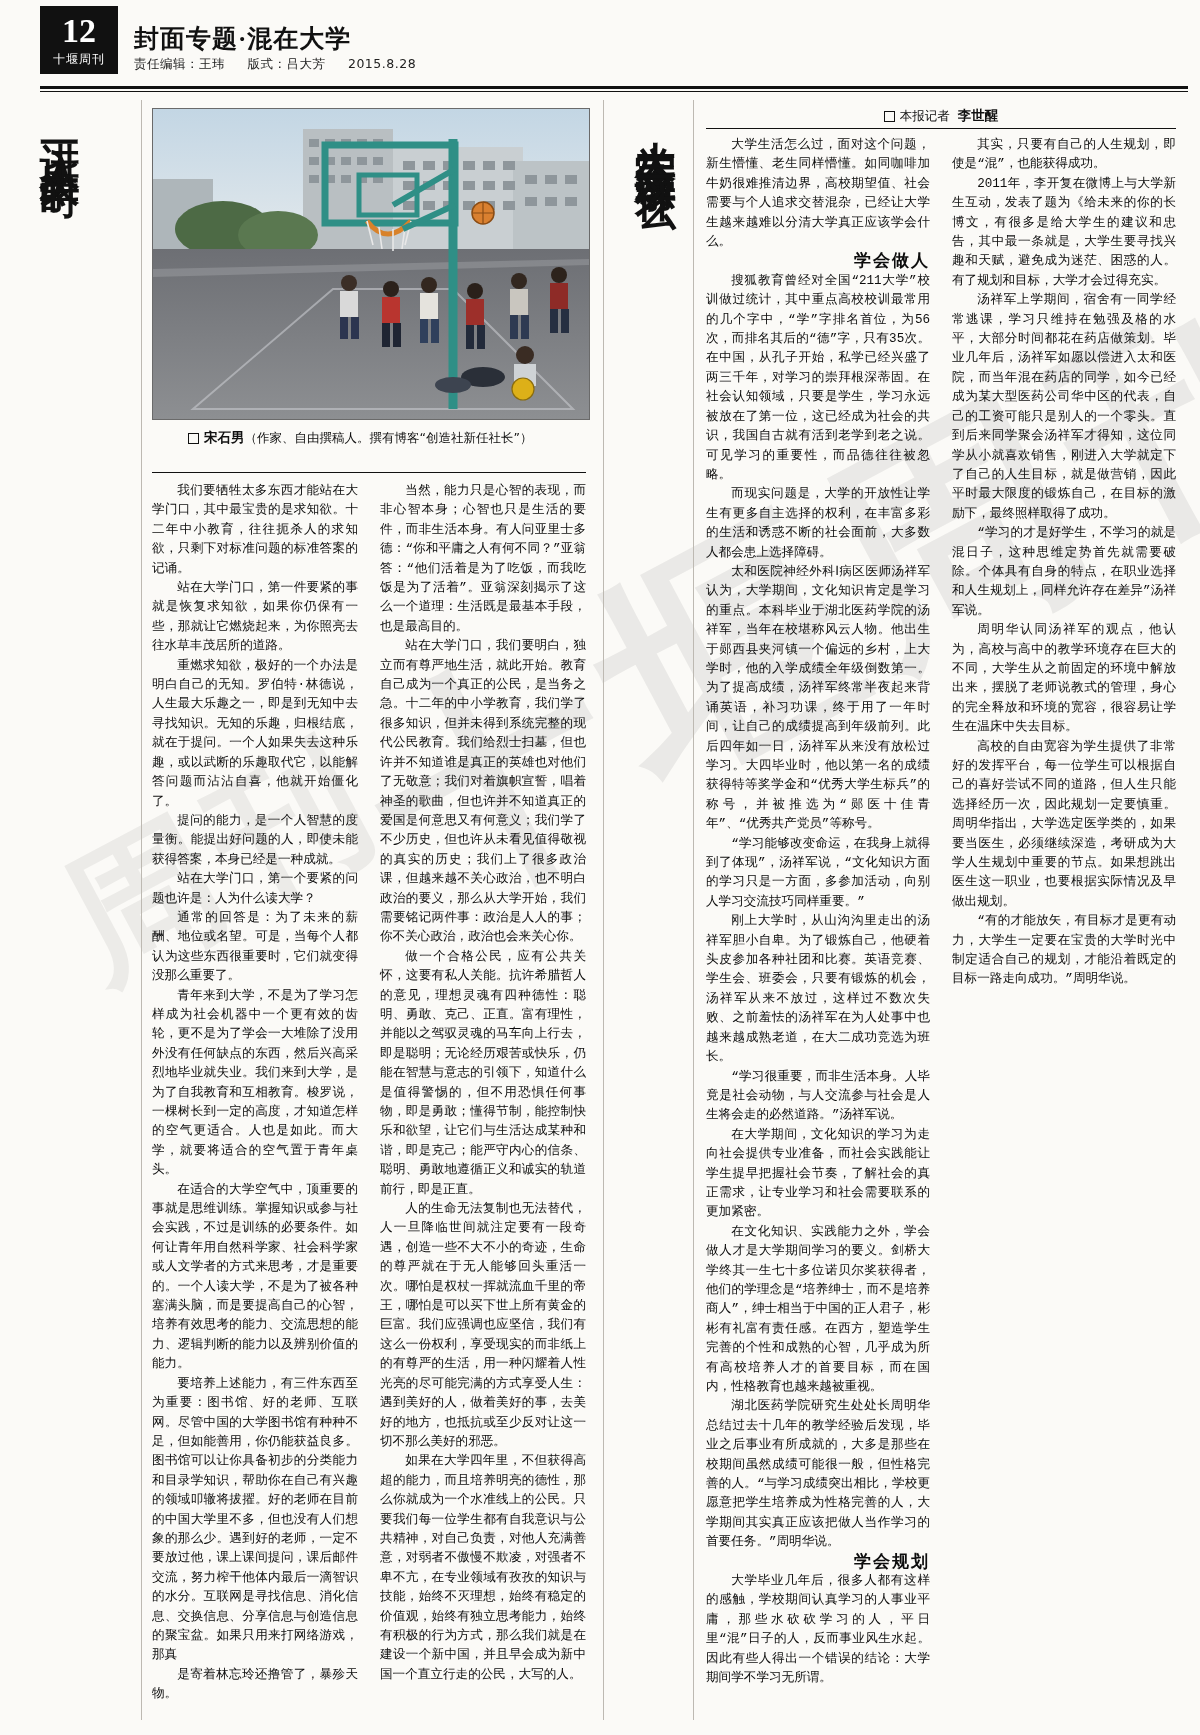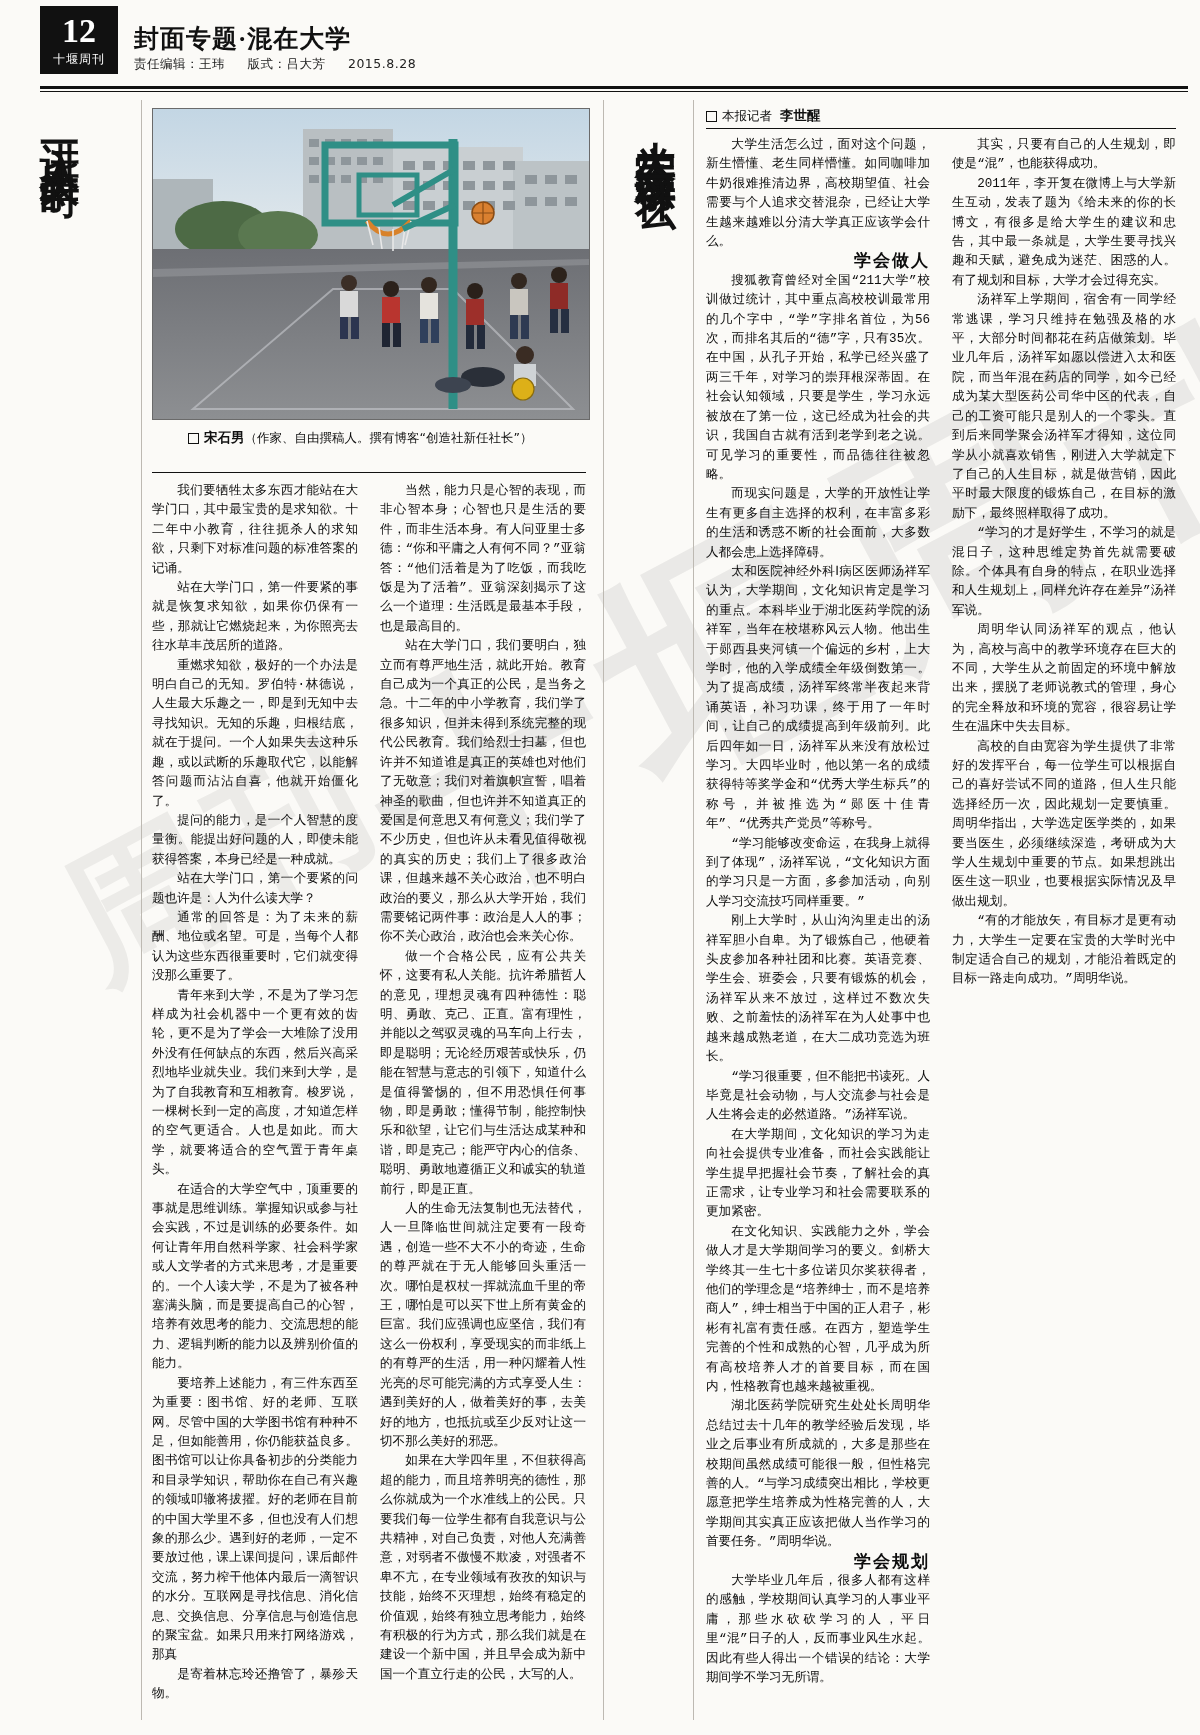--- a/index.html
+++ b/index.html
@@ -324,35 +324,35 @@
         <p>站在大学门口，我们要明白，独立而有尊严地生活，就此开始。教育自己成为一个真正的公民，是当务之急。十二年的中小学教育，我们学了很多知识，但并未得到系统完整的现代公民教育。我们给烈士扫墓，但也许并不知道谁是真正的英雄也对他们了无敬意；我们对着旗帜宣誓，唱着神圣的歌曲，但也许并不知道真正的爱国是何意思又有何意义；我们学了不少历史，但也许从未看见值得敬视的真实的历史；我们上了很多政治课，但越来越不关心政治，也不明白政治的要义，那么从大学开始，我们需要铭记两件事：政治是人人的事；你不关心政治，政治也会来关心你。</p>
         <p>做一个合格公民，应有公共关怀，这要有私人关能。抗许希腊哲人的意见，理想灵魂有四种德性：聪明、勇敢、克己、正直。富有理性，并能以之驾驭灵魂的马车向上行去，即是聪明；无论经历艰苦或快乐，仍能在智慧与意志的引领下，知道什么是值得警惕的，但不用恐惧任何事物，即是勇敢；懂得节制，能控制快乐和欲望，让它们与生活达成某种和谐，即是克己；能严守内心的信条、聪明、勇敢地遵循正义和诚实的轨道前行，即是正直。</p>
         <p>人的生命无法复制也无法替代，人一旦降临世间就注定要有一段奇遇，创造一些不大不小的奇迹，生命的尊严就在于无人能够回头重活一次。哪怕是权杖一挥就流血千里的帝王，哪怕是可以买下世上所有黄金的巨富。我们应强调也应坚信，我们有这么一份权利，享受现实的而非纸上的有尊严的生活，用一种闪耀着人性光亮的尽可能完满的方式享受人生：遇到美好的人，做着美好的事，去美好的地方，也抵抗或至少反对让这一切不那么美好的邪恶。</p>
         <p>如果在大学四年里，不但获得高超的能力，而且培养明亮的德性，那么你就成为一个水准线上的公民。只要我们每一位学生都有自我意识与公共精神，对自己负责，对他人充满善意，对弱者不傲慢不欺凌，对强者不卑不亢，在专业领域有孜孜的知识与技能，始终不灭理想，始终有稳定的价值观，始终有独立思考能力，始终有积极的行为方式，那么我们就是在建设一个新中国，并且早会成为新中国一个直立行走的公民，大写的人。</p>
       </div>
 
     <div class="col" id="mid-text" style="left:585px;top:382px;width:0px;"></div>
 
     <div class="vhead" id="headline-mid">大学生应该学习什么</div>
 
-    <div class="byline" style="left:678px;top:6px;width:470px;">
+    <div class="byline" style="left:678px;top:6px;width:470px;text-align:center;">
       <span class="sq"></span><span>本报记者</span>&nbsp;&nbsp;<b>李世醒</b>
     </div>
     <div class="rule-thin" style="left:678px;top:28px;width:470px;"></div>
 
     <div class="col" id="right-text" style="left:678px;top:36px;width:470px;height:1576px;
                 column-count:2;column-gap:22px;">
     <p>大学生活怎么过，面对这个问题，新生懵懂、老生同样懵懂。如同咖啡加牛奶很难推清边界，高校期望值、社会需要与个人追求交替混杂，已经让大学生越来越难以分清大学真正应该学会什么。</p>
         <p class="subhead">学会做人</p>
         <p>搜狐教育曾经对全国“211大学”校训做过统计，其中重点高校校训最常用的几个字中，“学”字排名首位，为56次，而排名其后的“德”字，只有35次。在中国，从孔子开始，私学已经兴盛了两三千年，对学习的崇拜根深蒂固。在社会认知领域，只要是学生，学习永远被放在了第一位，这已经成为社会的共识，我国自古就有活到老学到老之说。可见学习的重要性，而品德往往被忽略。</p>
         <p>而现实问题是，大学的开放性让学生有更多自主选择的权利，在丰富多彩的生活和诱惑不断的社会面前，大多数人都会患上选择障碍。</p>
         <p>太和医院神经外科Ⅰ病区医师汤祥军认为，大学期间，文化知识肯定是学习的重点。本科毕业于湖北医药学院的汤祥军，当年在校堪称风云人物。他出生于郧西县夹河镇一个偏远的乡村，上大学时，他的入学成绩全年级倒数第一。为了提高成绩，汤祥军终常半夜起来背诵英语，补习功课，终于用了一年时间，让自己的成绩提高到年级前列。此后四年如一日，汤祥军从来没有放松过学习。大四毕业时，他以第一名的成绩获得特等奖学金和“优秀大学生标兵”的称号，并被推选为“郧医十佳青年”、“优秀共产党员”等称号。</p>
         <p>“学习能够改变命运，在我身上就得到了体现”，汤祥军说，“文化知识方面的学习只是一方面，多参加活动，向别人学习交流技巧同样重要。”</p>
         <p>刚上大学时，从山沟沟里走出的汤祥军胆小自卑。为了锻炼自己，他硬着头皮参加各种社团和比赛。英语竞赛、学生会、班委会，只要有锻炼的机会，汤祥军从来不放过，这样过不数次失败、之前羞怯的汤祥军在为人处事中也越来越成熟老道，在大二成功竞选为班长。</p>
-        <p>“学习很重要，但不能把书读死。人毕竟是社会动物，与人交流参与社会是人生将会走的必然道路。”汤祥军说。</p>
+        <p>“学习很重要，而非生活本身。人毕竟是社会动物，与人交流参与社会是人生将会走的必然道路。”汤祥军说。</p>
         <p>在大学期间，文化知识的学习为走向社会提供专业准备，而社会实践能让学生提早把握社会节奏，了解社会的真正需求，让专业学习和社会需要联系的更加紧密。</p>
         <p>在文化知识、实践能力之外，学会做人才是大学期间学习的要义。剑桥大学终其一生七十多位诺贝尔奖获得者，他们的学理念是“培养绅士，而不是培养商人”，绅士相当于中国的正人君子，彬彬有礼富有责任感。在西方，塑造学生完善的个性和成熟的心智，几乎成为所有高校培养人才的首要目标，而在国内，性格教育也越来越被重视。</p>
         <p>湖北医药学院研究生处处长周明华总结过去十几年的教学经验后发现，毕业之后事业有所成就的，大多是那些在校期间虽然成绩可能很一般，但性格完善的人。“与学习成绩突出相比，学校更愿意把学生培养成为性格完善的人，大学期间其实真正应该把做人当作学习的首要任务。”周明华说。</p>
         <p class="subhead">学会规划</p>
         <p>大学毕业几年后，很多人都有这样的感触，学校期间认真学习的人事业平庸，那些水砍砍学习的人，平日里“混”日子的人，反而事业风生水起。因此有些人得出一个错误的结论：大学期间学不学习无所谓。</p>
         <p>其实，只要有自己的人生规划，即使是“混”，也能获得成功。</p>
         <p>2011年，李开复在微博上与大学新生互动，发表了题为《给未来的你的长博文，有很多是给大学生的建议和忠告，其中最一条就是，大学生要寻找兴趣和天赋，避免成为迷茫、困惑的人。有了规划和目标，大学才会过得充实。</p>
         <p>汤祥军上学期间，宿舍有一同学经常逃课，学习只维持在勉强及格的水平，大部分时间都花在药店做策划。毕业几年后，汤祥军如愿以偿进入太和医院，而当年混在药店的同学，如今已经成为某大型医药公司华中区的代表，自己的工资可能只是别人的一个零头。直到后来同学聚会汤祥军才得知，这位同学从小就喜欢销售，刚进入大学就定下了自己的人生目标，就是做营销，因此平时最大限度的锻炼自己，在目标的激励下，最终照样取得了成功。</p>
         <p>“学习的才是好学生，不学习的就是混日子，这种思维定势首先就需要破除。个体具有自身的特点，在职业选择和人生规划上，同样允许存在差异”汤祥军说。</p>
         <p>周明华认同汤祥军的观点，他认为，高校与高中的教学环境存在巨大的不同，大学生从之前固定的环境中解放出来，摆脱了老师说教式的管理，身心的完全释放和环境的宽容，很容易让学生在温床中失去目标。</p>

